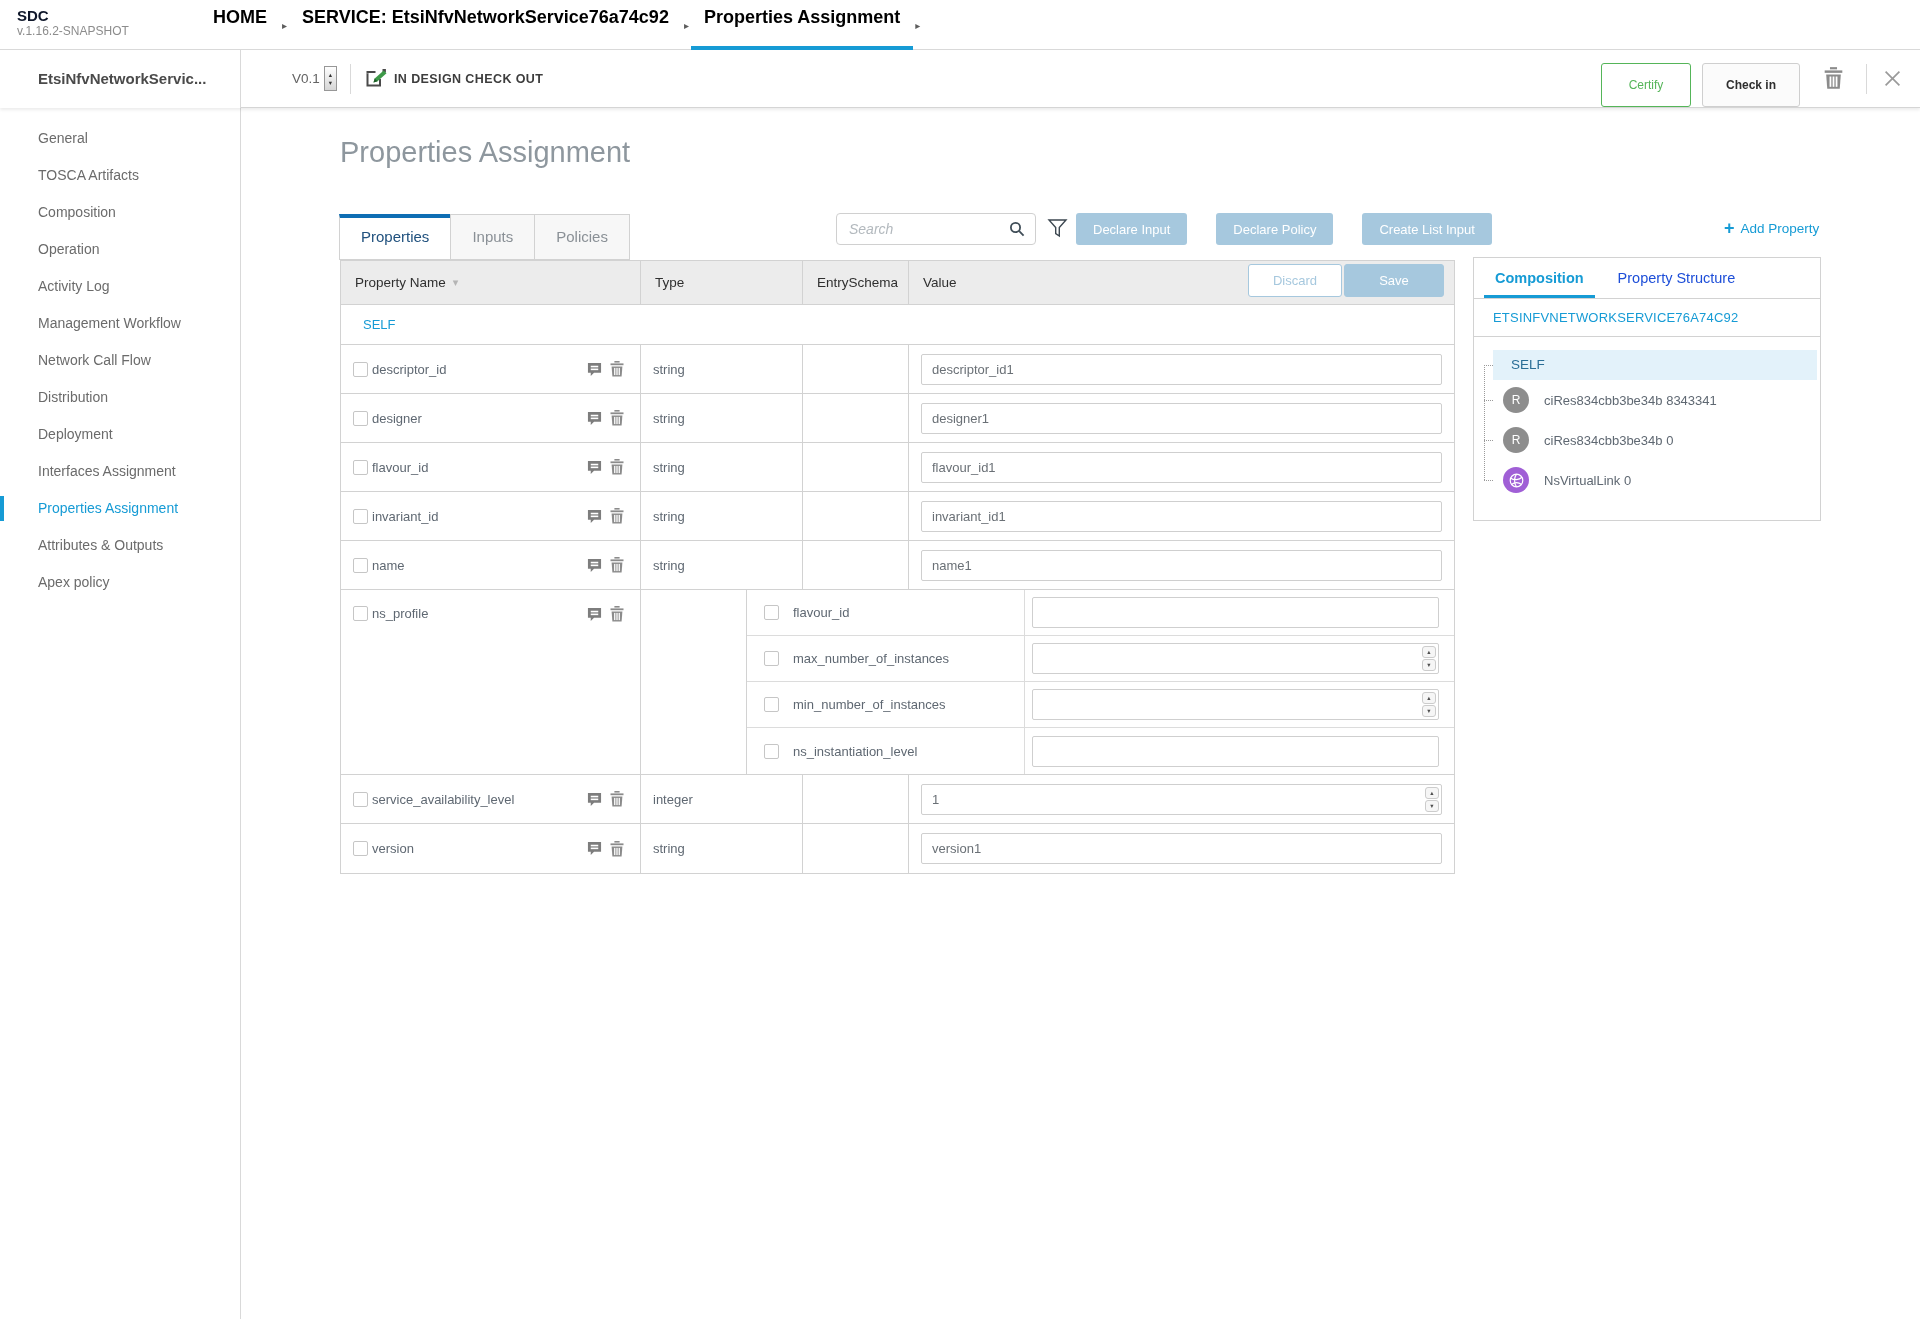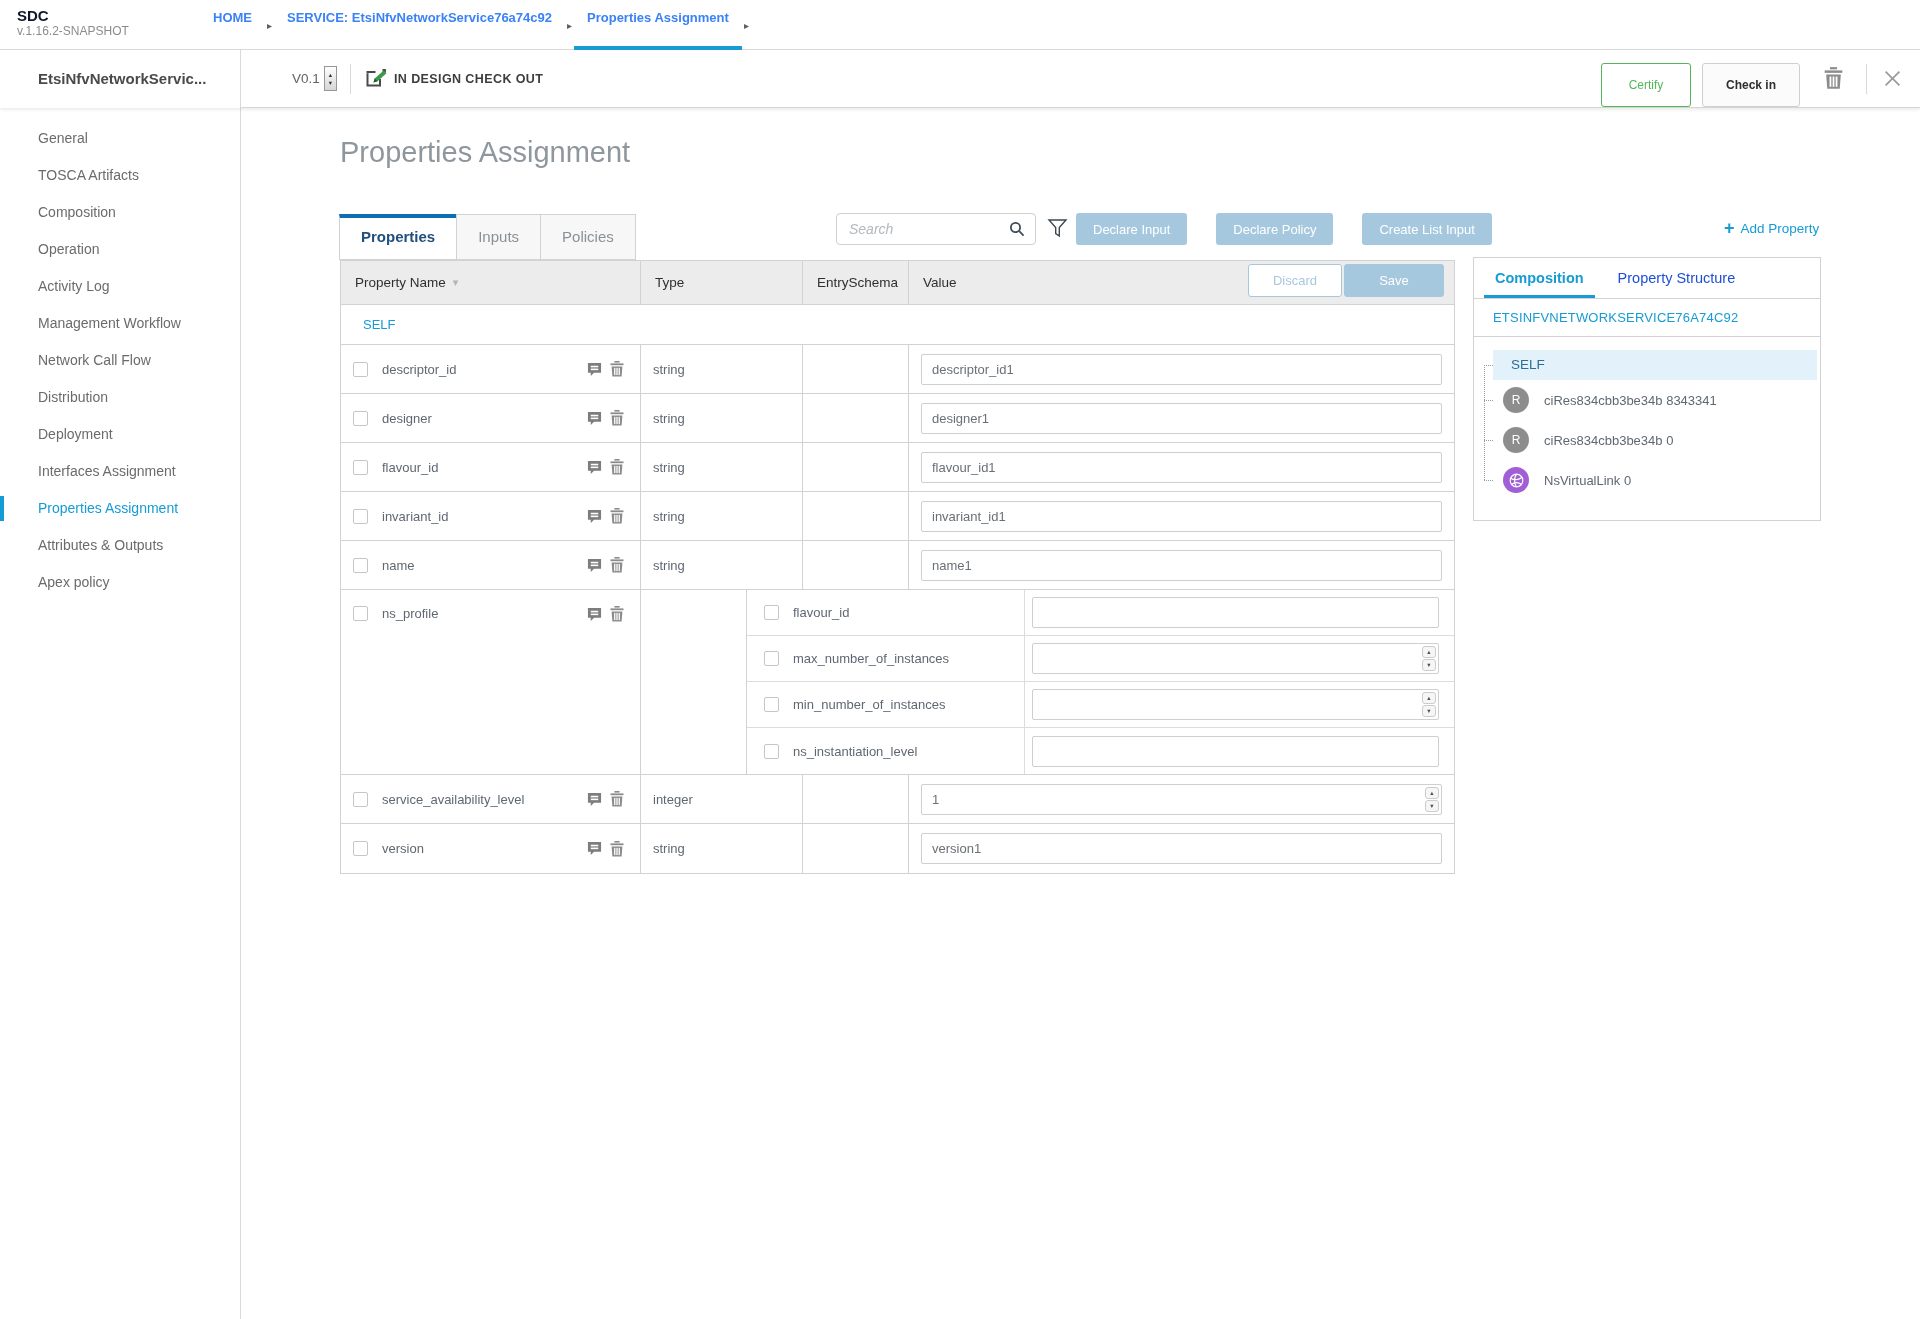--- a/index.html
+++ b/index.html
@@ -6,21 +6,21 @@
 html,body{background:#fff}
 body{font-family:"Liberation Sans",sans-serif;}
 .app{position:relative;width:1920px;height:1319px;background:#fff;overflow:hidden}
 
 
 .top-bar{position:absolute;left:0;top:0;width:1920px;height:50px;background:#fff;border-bottom:1px solid #d9d9d9;z-index:6}
 .logo{position:absolute;left:17px;top:7px;cursor:pointer}
 .logo-title{color:#0f172a;font-size:15px;font-weight:bold;line-height:17px}
 .logo-version{color:#8c8c8c;font-size:12px;line-height:15px}
 .breadcrumbs{position:absolute;left:200px;top:0;height:50px;display:flex;align-items:stretch}
-.crumb{display:flex;align-items:center;padding:16px 13px;font-size:13px;color:#3b82f6;font-weight:bold;cursor:pointer;border-bottom:4px solid transparent;padding-top:4px}
+.crumb{display:flex;align-items:center;padding:16px 13px;font-size:18px;color:#000000;font-weight:bold;cursor:pointer;border-bottom:4px solid transparent;padding-top:4px}
 .crumb.active{border-bottom:4px solid #169bd5}
 .crumb-sep{display:flex;align-items:center;color:#5d5d5d;font-size:10px;padding:0 2px}
 
 
 .ws-bar{position:absolute;left:0;top:50px;width:1920px;height:58px;background:#fff;border-bottom:1px solid #d5d5d5;box-shadow:0 2px 3px rgba(0,0,0,.08);z-index:5}
 .entity-name{position:absolute;left:0;top:0;width:241px;height:58px;line-height:57px;padding-left:38px;font-size:15px;font-weight:bold;color:#4a4a4a;border-right:1px solid #d9d9d9;background:#fff;white-space:nowrap;overflow:hidden}
 .version-box{position:absolute;left:292px;top:16px;display:flex;align-items:center;cursor:pointer}
 .version-label{font-size:13.5px;color:#636363}
 .version-select{width:13px;height:25px;border:1px solid #979797;background:linear-gradient(#fefefe,#d6d6d6);margin-left:4px;display:flex;flex-direction:column;align-items:center;justify-content:center;font-size:6.5px;color:#333;line-height:8px}
 .ws-divider{position:absolute;width:1px;background:#d9d9d9;top:14px;height:30px}
@@ -35,21 +35,21 @@
 .sidebar{position:absolute;left:0;top:108px;bottom:0;width:241px;border-right:1px solid #d9d9d9;background:#fff;padding-top:12px;z-index:2}
 .side-item{position:relative;height:37px;line-height:37px;padding-left:38px;font-size:14px;color:#6b6b6b;cursor:pointer;white-space:nowrap}
 .side-item.active{color:#169bd5}
 .side-item.active::before{content:"";position:absolute;left:0;top:6px;width:4px;height:25px;background:#169bd5}
 
 
 .main{position:absolute;left:241px;top:108px;right:0;bottom:0;background:#fff}
 .page-title{position:absolute;left:99px;top:28px;font-size:29px;font-weight:400;color:#8e979e}
 .tabs{position:absolute;left:99px;top:106px;display:flex;z-index:2}
 .tab{height:46px;line-height:44px;padding:0 21px;background:#f7f7f7;border:1px solid #d2d2d2;margin-left:-1px;font-size:15px;color:#8a9096;cursor:pointer}
-.tab.active{background:#fff;border-top:4px solid #0e6eb4;line-height:38px;color:#20517e;font-weight:bold}
+.tab.active{background:#fff;border-top:4px solid #0e6eb4;line-height:38px;color:#20517e;font-weight:normal}
 .search-wrap{position:absolute;left:595px;top:105px;width:200px;height:32px;border:1px solid #d0d0d0;border-radius:4px;display:flex;align-items:center;background:#fff}
 .search-input{flex:1;border:none;outline:none;font-size:14px;color:#666;padding-left:12px;background:transparent;font-family:inherit;min-width:0}
 .search-input::placeholder{color:#b3b9be;font-style:italic}
 .search-icon{display:flex;margin-right:10px}
 .funnel-btn{position:absolute;left:806px;top:109px;background:none;border:none;cursor:pointer;padding:0}
 .action-btns{position:absolute;left:835px;top:105px;display:flex;gap:29px}
 .action-btn{height:32px;padding:0 17px;background:#a6c8de;border:none;border-radius:3px;color:#fff;font-size:13px;font-family:inherit;cursor:pointer;white-space:nowrap}
 .add-prop{position:absolute;left:1483px;top:111px;display:flex;align-items:center;gap:6px;color:#169bd5;font-size:13.5px;cursor:pointer}
 .add-plus{font-size:18px;font-weight:bold;line-height:18px}
 
@@ -69,21 +69,21 @@
 .prop-row{display:flex;border-bottom:1px solid #d2d2d2;min-height:49px}
 .prop-row:last-child{border-bottom:none}
 .cell{border-right:1px solid #d2d2d2}
 .cell-name{width:300px;display:flex;align-items:center;padding:0 16px 0 12px}
 .cell-type{width:162px;display:flex;align-items:center;padding-left:12px;font-size:13px;color:#5f6872}
 .cell-schema{width:106px}
 .cell-value{flex:1;display:flex;align-items:center;padding:0 12px}
 .prop-row.tall .cell-name,.prop-row.tall .cell-type{align-items:flex-start;padding-top:16px}
 .cell-value.subgrid{flex-direction:column;align-items:stretch;padding:0}
 .cb{width:15px;height:15px;border:1px solid #c6c6c6;border-radius:2px;background:#fff;flex:none;cursor:pointer}
-.prop-name{font-size:13px;color:#5f6872;margin-left:14px}
+.prop-name{font-size:13px;color:#5f6872;margin-left:4px}
 .cell-name .prop-name{flex:1}
 .row-icons{display:flex;gap:8px;align-items:center}
 .icon-btn{display:flex;cursor:pointer}
 .val-input{position:relative;width:100%;height:31px;border:1px solid #cfcfcf;border-radius:2px;display:flex;align-items:center;background:#fff}
 .val-input input{border:none;outline:none;width:100%;font-size:13px;color:#6a7076;padding:0 22px 0 10px;background:transparent;font-family:inherit}
 .spinner{position:absolute;right:2px;top:2px;bottom:2px;width:14px;display:flex;flex-direction:column;gap:1px}
 .spin-btn{flex:1;display:flex;align-items:center;justify-content:center;font-size:6.5px;line-height:6px;color:#4e4e4e;background:#f6f6f6;border:1px solid #ccc;border-radius:3px;cursor:pointer}
 .sub-row{display:flex;height:46px;border-bottom:1px solid #dcdcdc}
 .sub-row:last-child{border-bottom:none}
 .sub-label{width:278px;display:flex;align-items:center;padding-left:17px;border-right:1px solid #dcdcdc}

